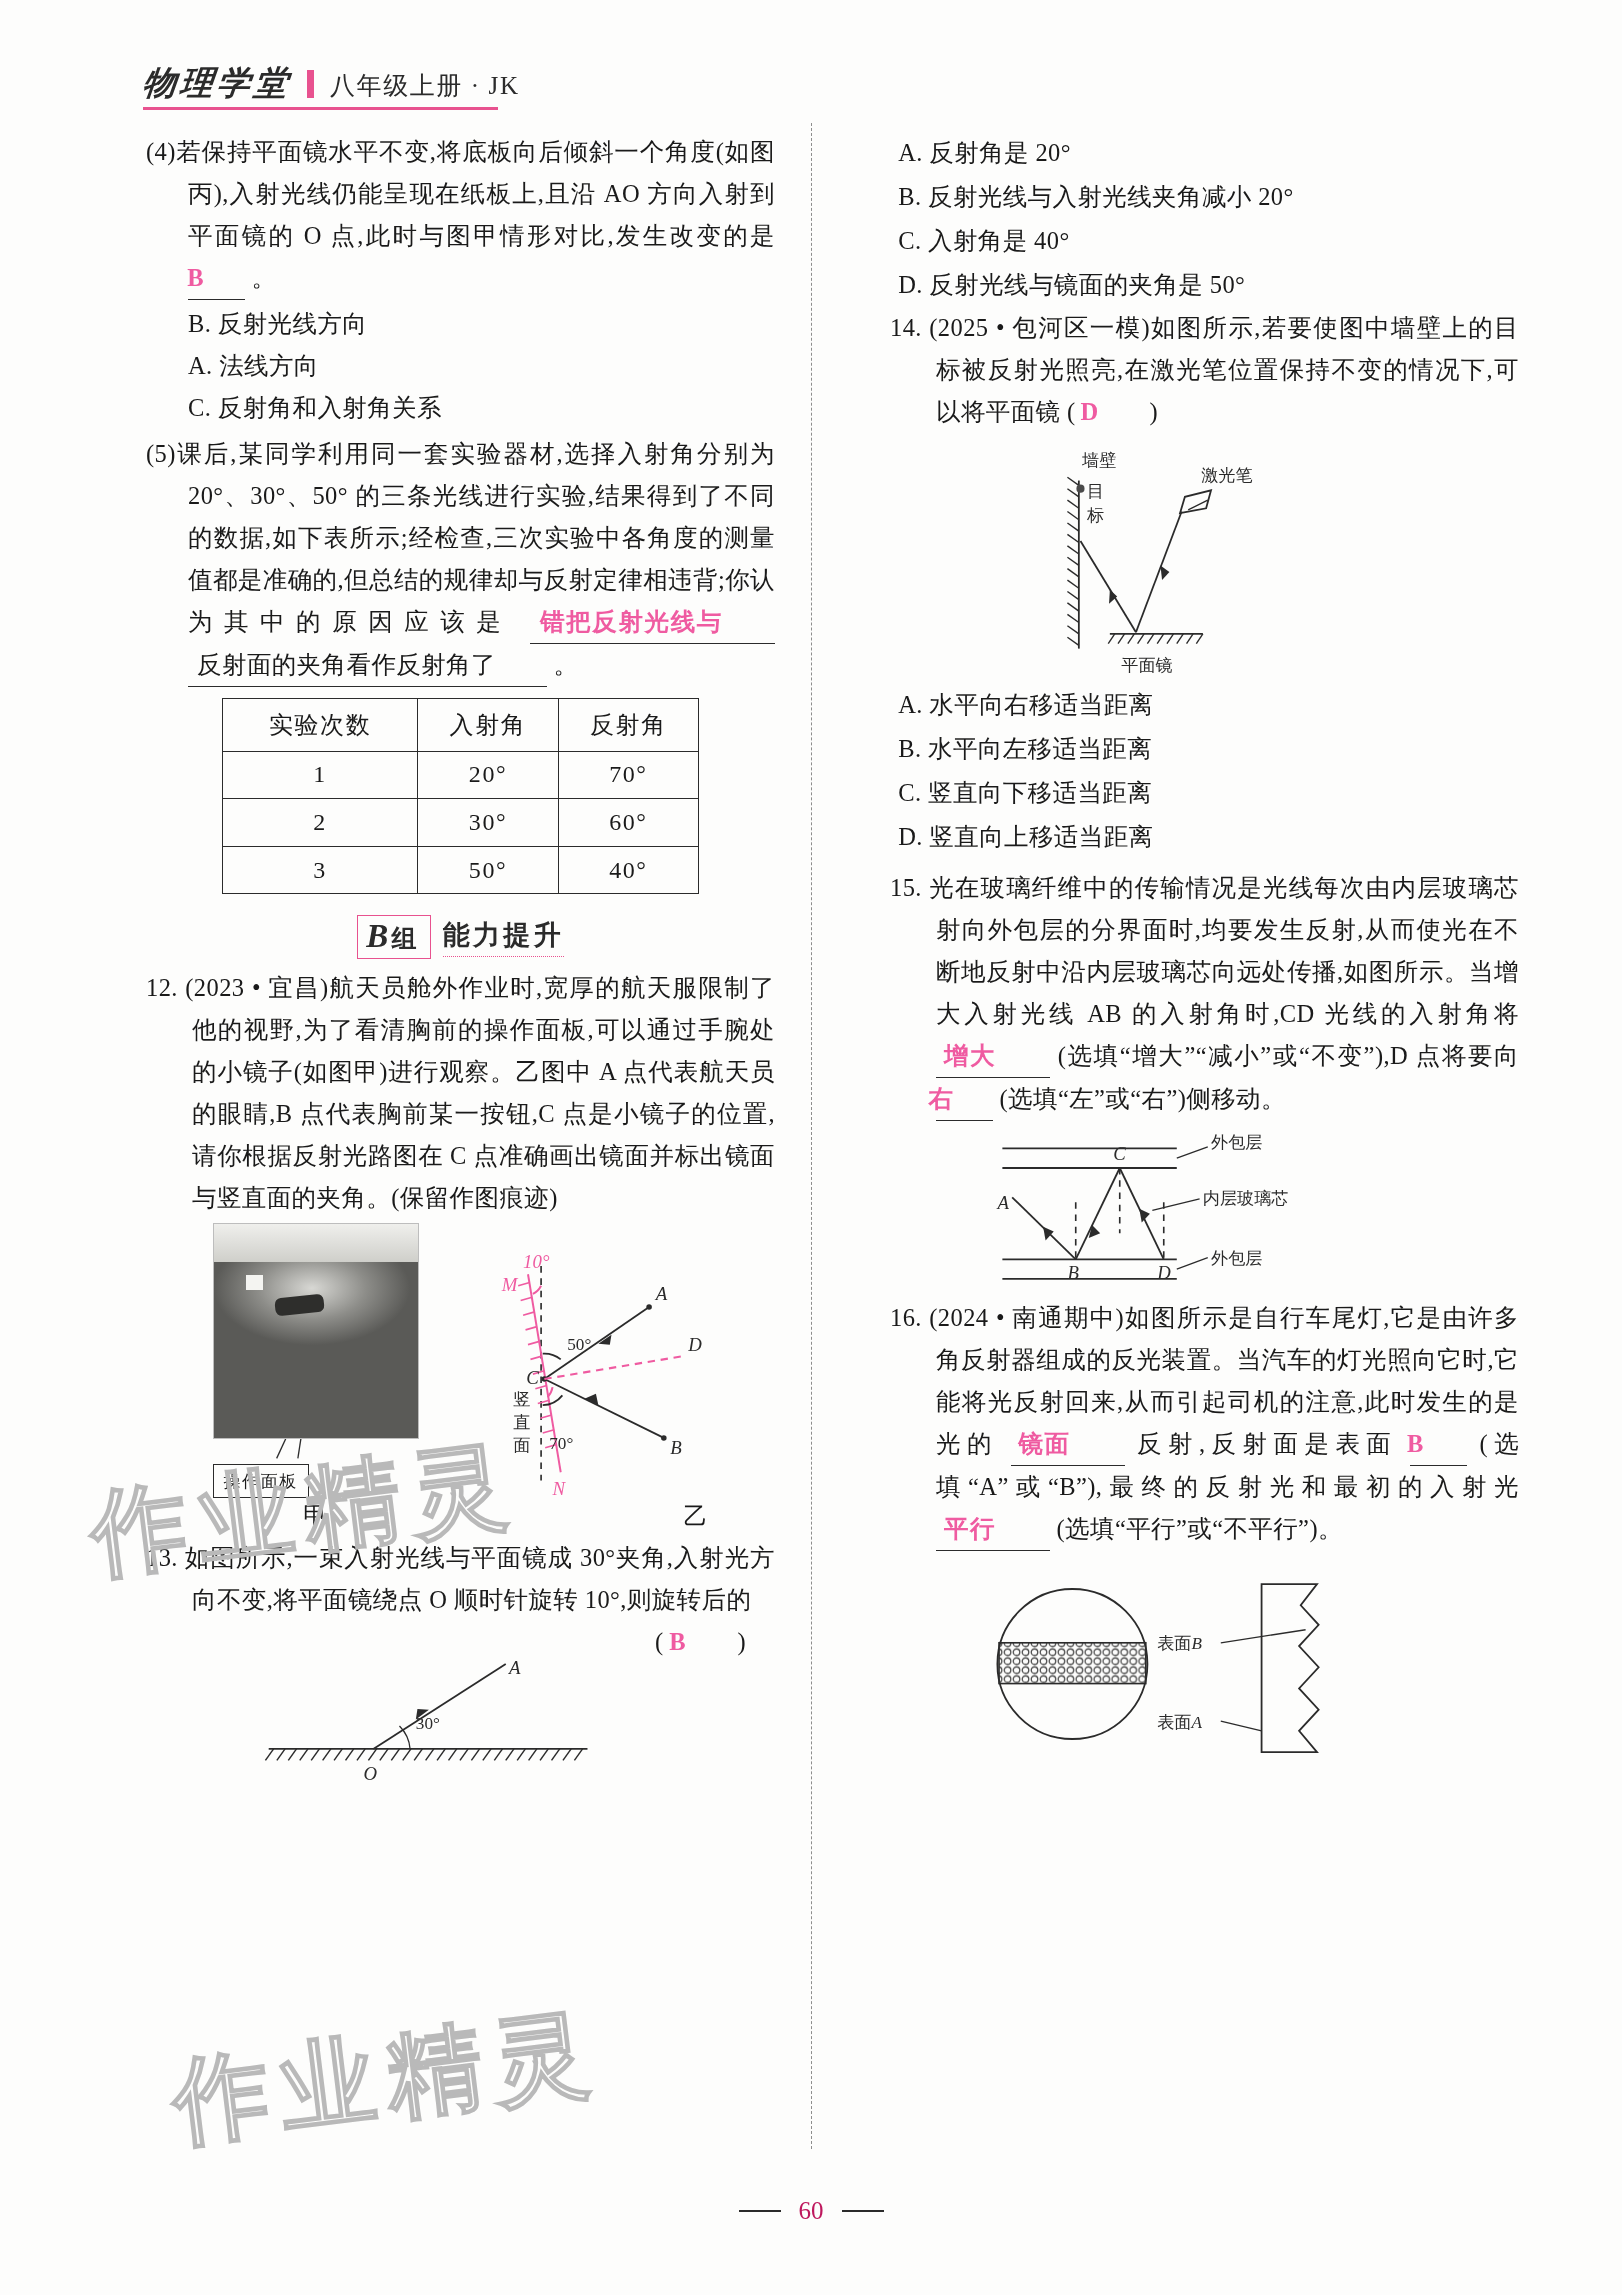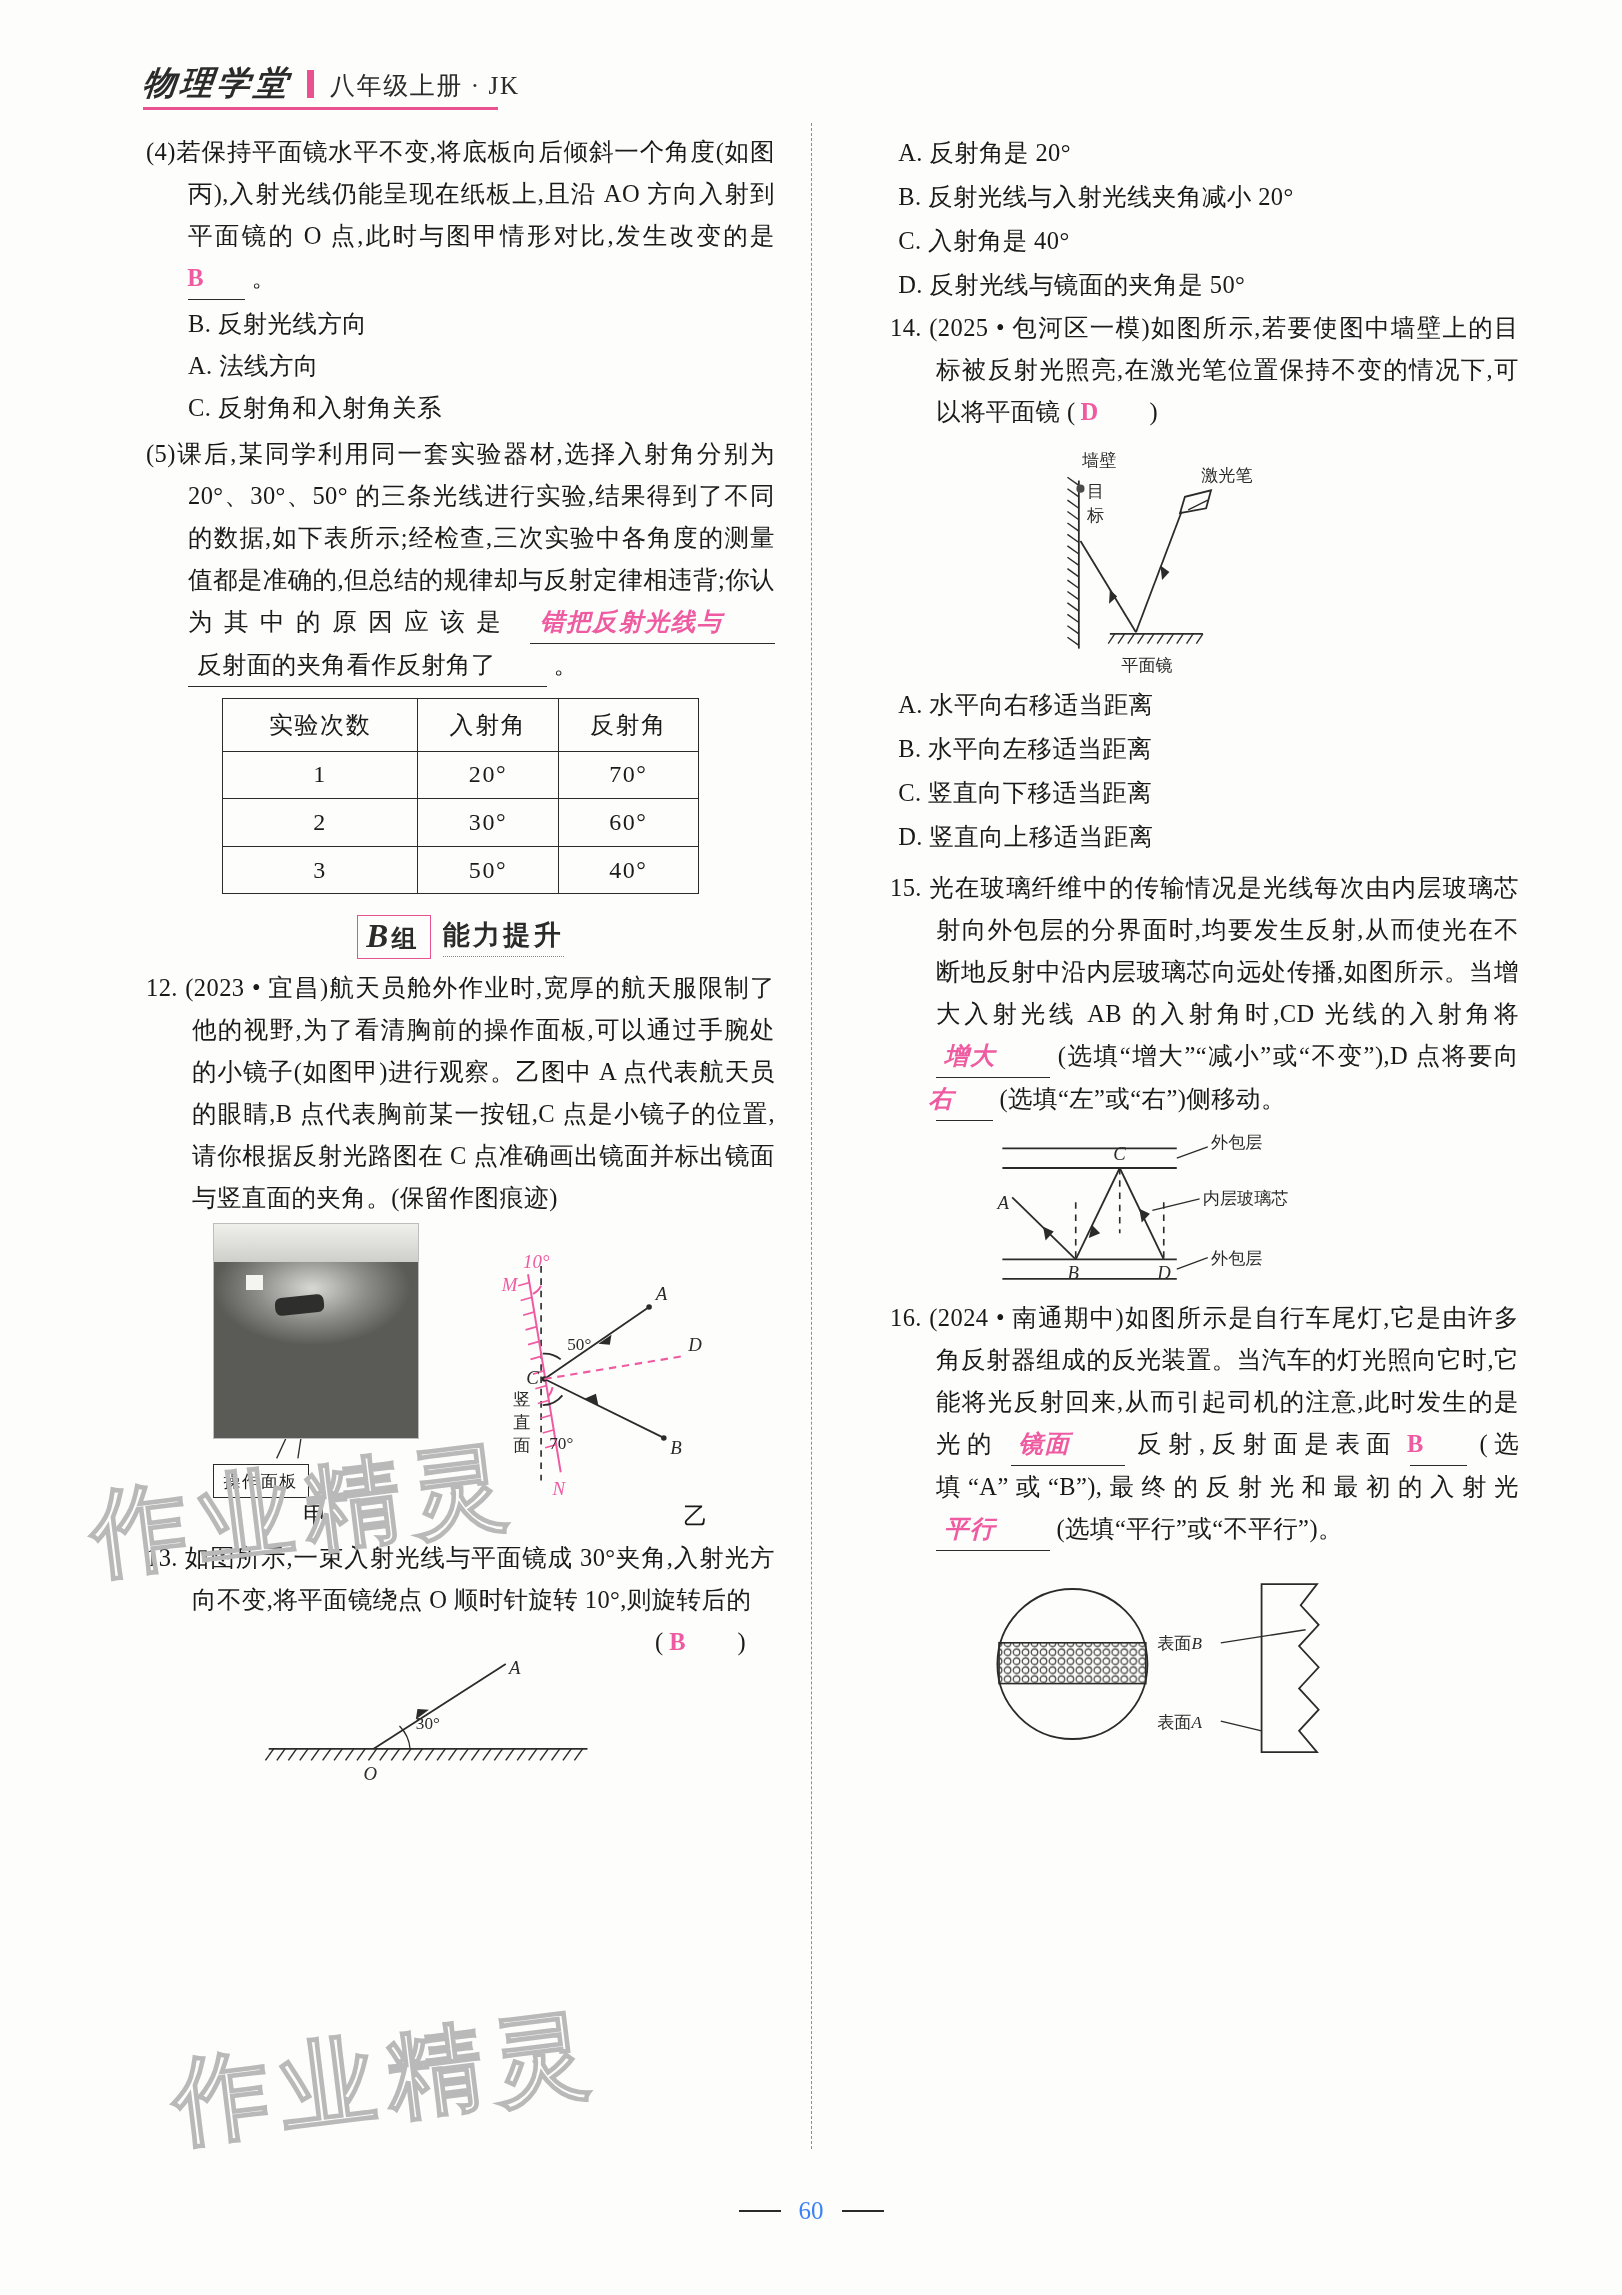--- a/index.html
+++ b/index.html
@@ -113,21 +113,20 @@
   .num  { font-family: "Liberation Serif", serif; }
 
   
   .ink {
     color: #ef5ba1;
     font-weight: bold;
     font-family: "Liberation Serif", serif;
   }
   .ink-cn {
     color: #ef5ba1;
-    font-style: italic;
     font-weight: bold;
     letter-spacing: 1.6px;
   }
   .blank {
     display: inline-block;
     border-bottom: 1.6px solid #2b2b2b;
     text-align: center;
     vertical-align: baseline;
   }
   .blank-sm { min-width: 57px; }
@@ -267,21 +266,21 @@
   
   .footer {
     position: absolute;
     left: 0; right: 0;
     top: 2197px;
     display: flex;
     justify-content: center;
     align-items: center;
     gap: 18px;
     font-size: 25px;
-    color: #3b82f6;
+    color: #be185d;
   }
   .foot-dash { width: 42px; height: 1.6px; background: #2b2b2b; }
 
   svg { display: block; }
   .s-txt { font-family: "Liberation Serif", serif; font-size: 21px; fill: #2b2b2b; }
   .s-txt-i { font-family: "Liberation Serif", serif; font-style: italic; font-size: 23px; fill: #2b2b2b; }
   .s-pink { fill: #ef5ba1; }
   .ln { stroke: #2b2b2b; stroke-width: 2.2; fill: none; }
   .ln-thin { stroke: #2b2b2b; stroke-width: 1.6; fill: none; }
   .ln-dash { stroke: #2b2b2b; stroke-width: 2; fill: none; stroke-dasharray: 8 7; }

